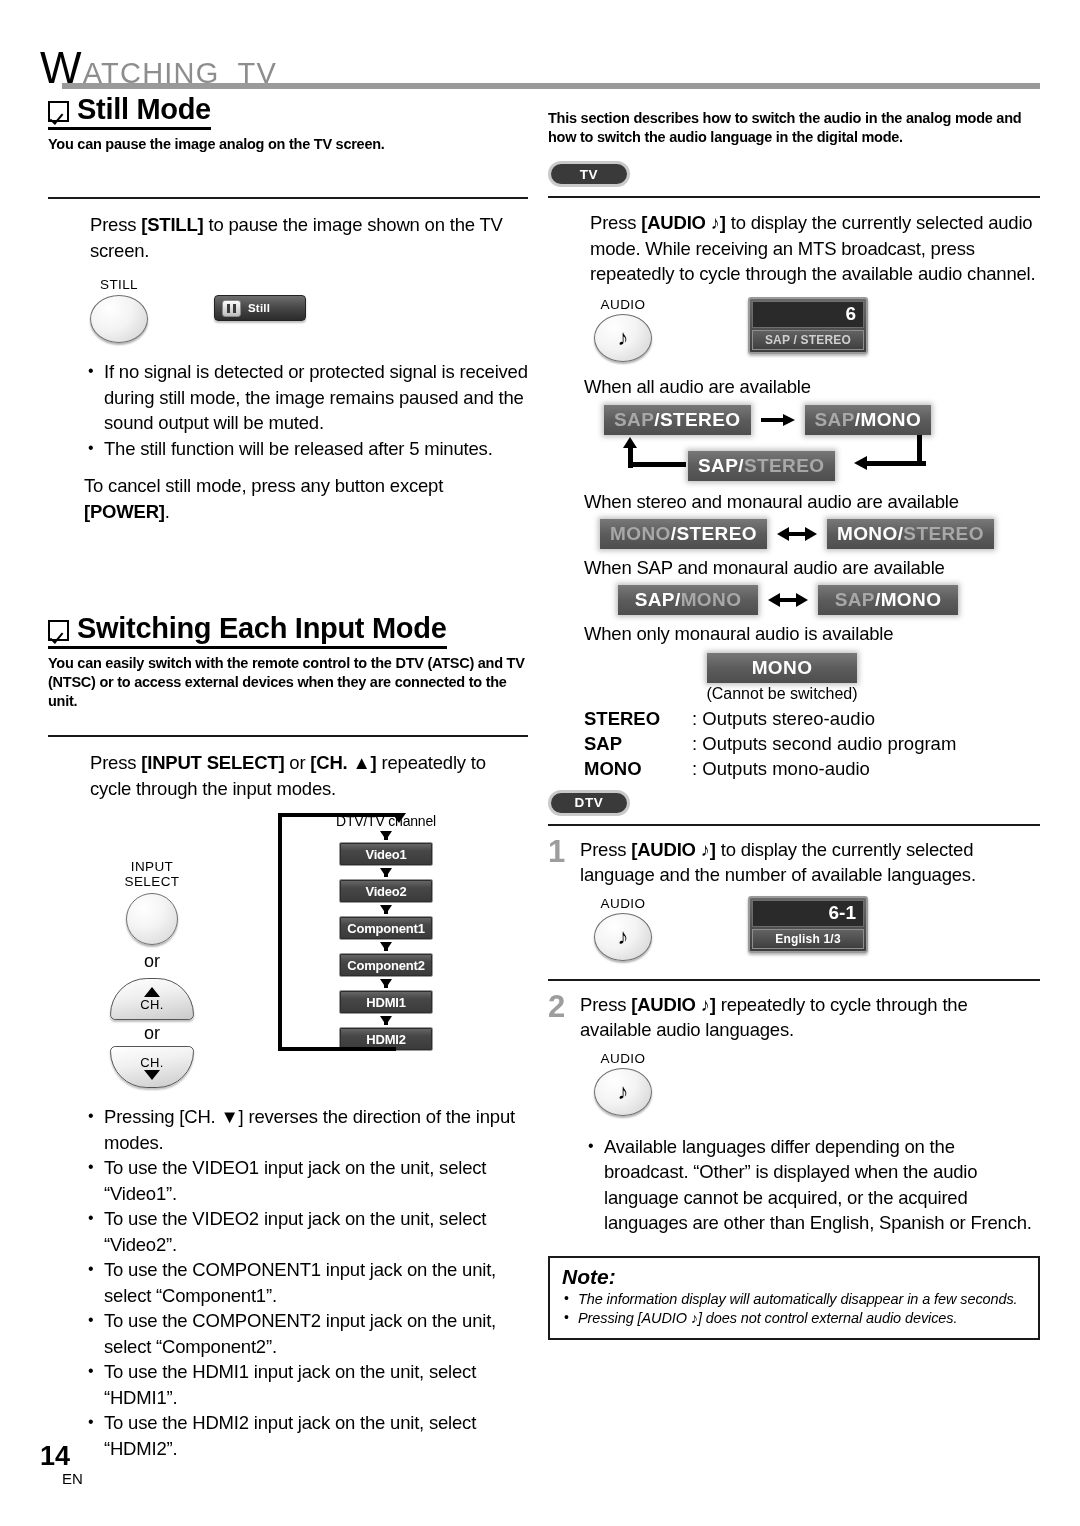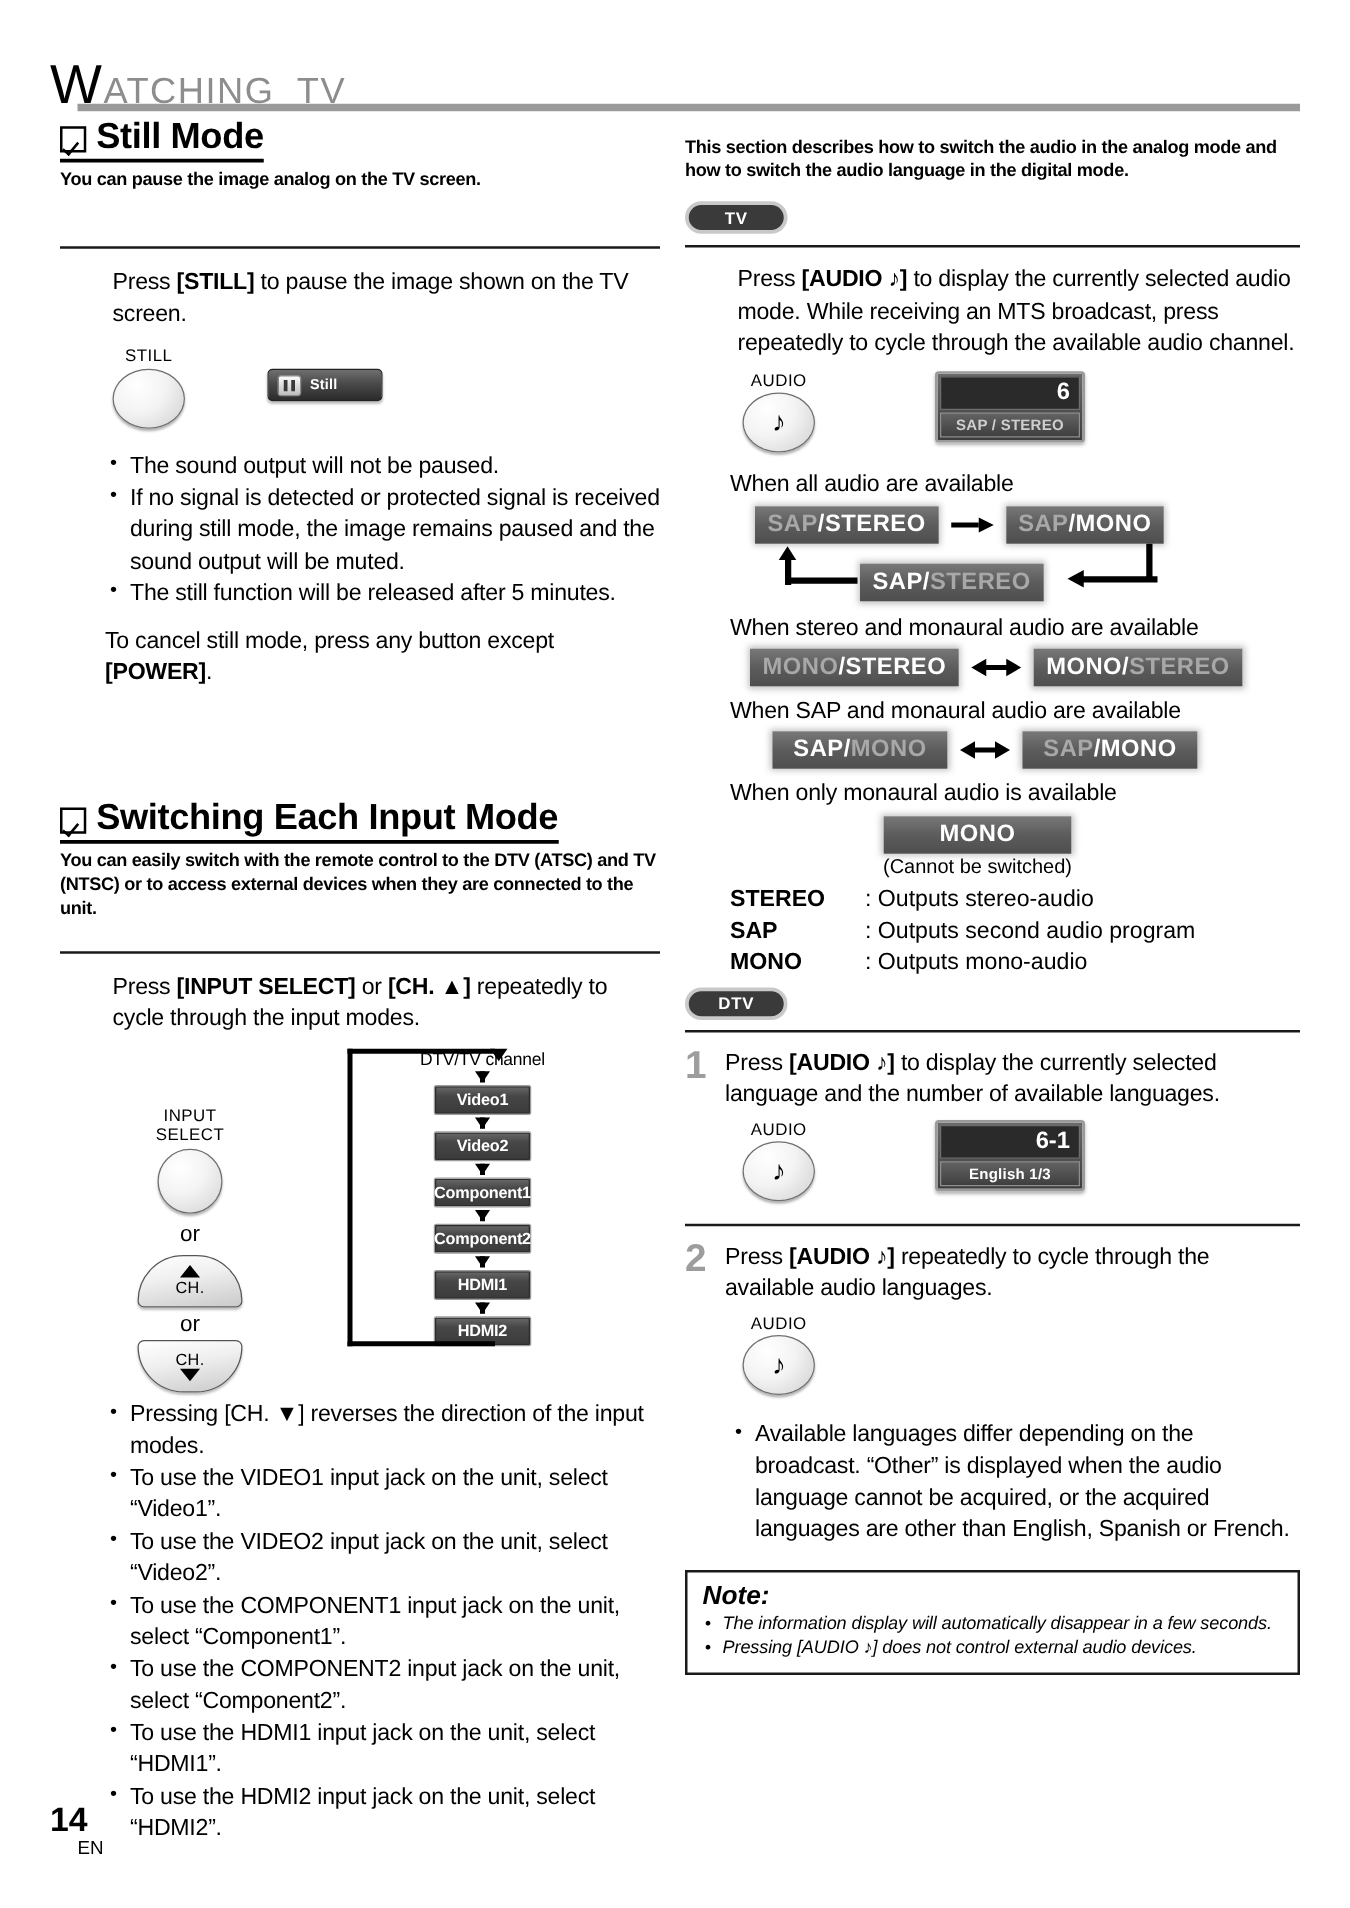--- a/index.html
+++ b/index.html
@@ -147,21 +147,21 @@
     display:flex;align-items:center;justify-content:center;gap:3px;
   }
   .still-btn .pause i { display:block;width:3px;height:9px;background:#3a3a3a; }
   .still-btn span { color:#fff; font-size:11.5px; font-weight:bold; letter-spacing:.2px; }
 
   
   .flow-wrap { position:relative; width:190px; }
   .flow-col { display:flex; flex-direction:column; align-items:center; margin-left:26px; }
   .flow-label { font-size:14px; letter-spacing:-.2px; line-height:16px; }
   .flow-box {
-    width:78px; height:24px;
+    width:94px; height:24px;
     background:linear-gradient(180deg,#6a6a6a 0%, #474747 35%, #3a3a3a 100%);
     border:1.5px solid #9b9b9b;
     border-radius:2px;
     color:#fff; font-size:13px; font-weight:bold;
     display:flex;align-items:center;justify-content:center;
     letter-spacing:-.2px;
     box-shadow:inset 0 0 0 1px #2d2d2d;
   }
   .arr-dn { width:0;height:0;border-left:6px solid transparent;border-right:6px solid transparent;border-top:9px solid #000; margin:2px 0; position:relative; }
   .arr-dn::before { content:""; position:absolute; left:-2px; top:-9px; width:4px; height:9px; background:#000; }
@@ -296,21 +296,20 @@
         <div class="still-btn" style="margin-top:18px;">
           <span class="pause">
               <i></i>
               <i></i>
             </span>
           <span>Still</span>
         </div>
       </div>
 
       <ul class="bul" style="margin-top:16px; margin-left:-6px;">
-        <li>The sound output will not be paused.</li>
         <li>If no signal is detected or protected signal is received during still mode, the image remains paused and the sound output will be muted.</li>
         <li>The still function will be released after 5 minutes.</li>
       </ul>
 
       <div class="body-txt" style="margin-top:12px; margin-left:-6px;">
         <span>To cancel still mode, press any button except </span><b>[POWER]</b><span>.</span>
       </div>
     </div>
 
     <div style="margin-top:88px;">
@@ -364,21 +363,21 @@
           <div class="arr-dn"></div>
           <div class="flow-box">Component2</div>
           <div class="arr-dn"></div>
           <div class="flow-box">HDMI1</div>
           <div class="arr-dn"></div>
           <div class="flow-box">HDMI2</div>
         </div>
       </div>
     </div>
 
-    <ul class="bul" style="margin-top:4px; margin-left:36px;">
+    <ul class="bul" style="margin-top:16px; margin-left:36px;">
       <li><span>Pressing [CH. ▼] reverses the direction of the input modes.</span></li>
       <li>To use the VIDEO1 input jack on the unit, select “Video1”.</li>
       <li>To use the VIDEO2 input jack on the unit, select “Video2”.</li>
       <li>To use the COMPONENT1 input jack on the unit, select “Component1”.</li>
       <li>To use the COMPONENT2 input jack on the unit, select “Component2”.</li>
       <li>To use the HDMI1 input jack on the unit, select “HDMI1”.</li>
       <li>To use the HDMI2 input jack on the unit, select “HDMI2”.</li>
     </ul>
   </div>
 

